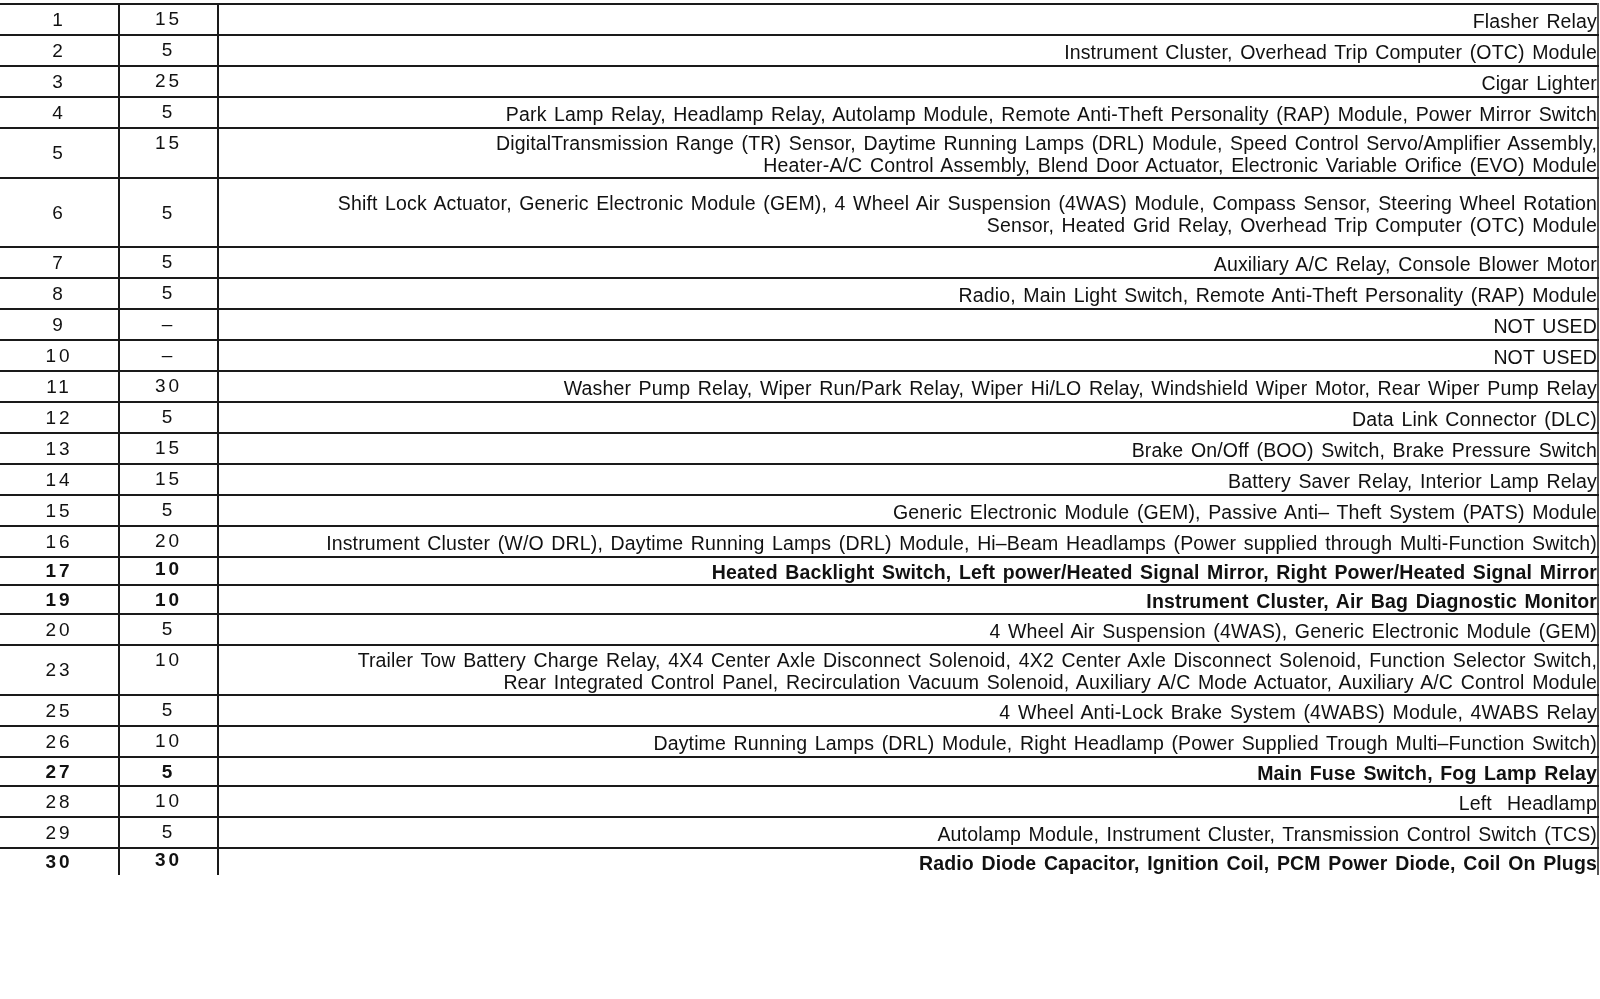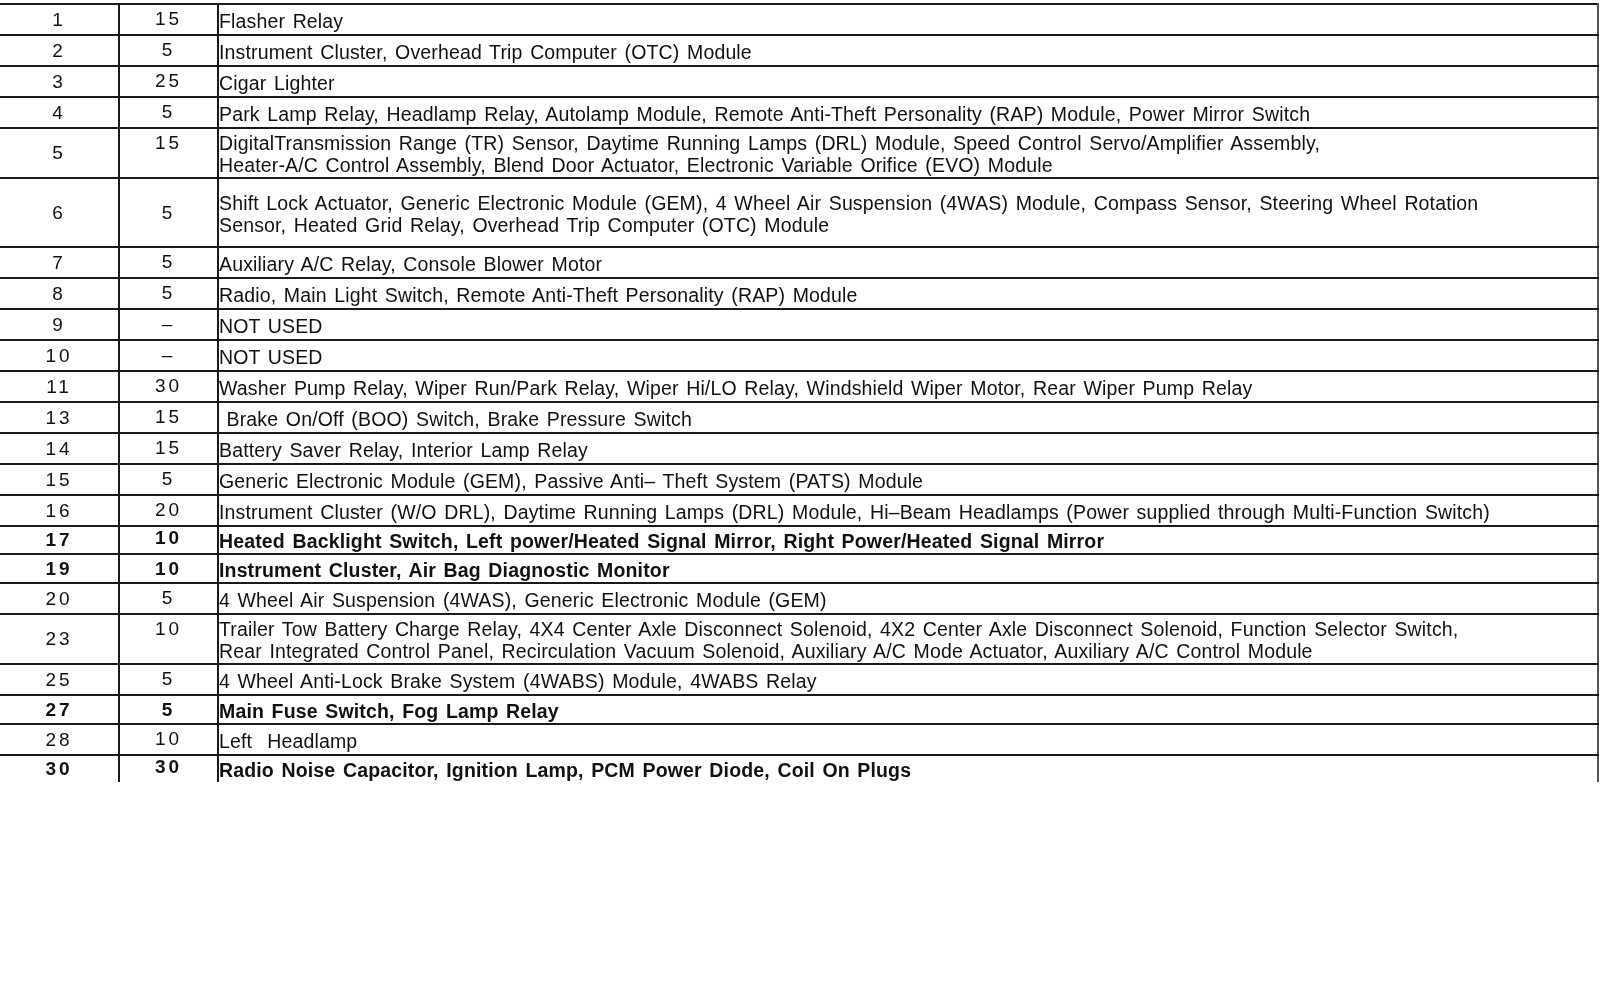--- a/index.html
+++ b/index.html
@@ -43,25 +43,26 @@
   }
   .fuse-table td.amp {
     text-align: center;
     vertical-align: top;
     border-right: 2px solid #1a1a1a;
     letter-spacing: 3px;
     font-size: 19px;
     padding-top: 3px;
   }
   .fuse-table td.desc {
-    padding-left: 0;
+    padding-left: 12px;
     padding-top: 2px;
     border-right: 2px solid #555555;
     white-space: pre-line;
     word-spacing: 2px;
+    text-align: right;
   }
   .fuse-table tr.h1 td { height: 26px; }
   .fuse-table tr.h2 td { height: 45px; }
   .fuse-table tr.h3 td { height: 65px; }
   .fuse-table tr.hs td { height: 24px; font-weight: bold; }
 </style>
 </head>
 <body>
 
 <table class="fuse-table">
@@ -122,20 +123,25 @@
         <td class="num">10</td>
         <td class="amp">–</td>
         <td class="desc">NOT USED</td>
       </tr>
     <tr class="h1">
         <td class="num">11</td>
         <td class="amp">30</td>
         <td class="desc">Washer Pump Relay, Wiper Run/Park Relay, Wiper Hi/LO Relay, Windshield Wiper Motor, Rear Wiper Pump Relay</td>
       </tr>
     <tr class="h1">
+        <td class="num">12</td>
+        <td class="amp">5</td>
+        <td class="desc">Data Link Connector (DLC)</td>
+      </tr>
+    <tr class="h1">
         <td class="num">13</td>
         <td class="amp">15</td>
         <td class="desc" style="white-space:pre"> Brake On/Off (BOO) Switch, Brake Pressure Switch</td>
       </tr>
     <tr class="h1">
         <td class="num">14</td>
         <td class="amp">15</td>
         <td class="desc">Battery Saver Relay, Interior Lamp Relay</td>
       </tr>
     <tr class="h1">
@@ -167,29 +173,39 @@
         <td class="num">23</td>
         <td class="amp">10</td>
         <td class="desc">Trailer Tow Battery Charge Relay, 4X4 Center Axle Disconnect Solenoid, 4X2 Center Axle Disconnect Solenoid, Function  Selector Switch,
 Rear Integrated Control Panel, Recirculation Vacuum Solenoid, Auxiliary A/C Mode Actuator, Auxiliary A/C Control Module</td>
       </tr>
     <tr class="h1">
         <td class="num">25</td>
         <td class="amp">5</td>
         <td class="desc">4 Wheel Anti-Lock Brake System (4WABS) Module, 4WABS Relay</td>
       </tr>
+    <tr class="h1">
+        <td class="num">26</td>
+        <td class="amp">10</td>
+        <td class="desc">Daytime Running Lamps (DRL) Module, Right Headlamp (Power Supplied Trough  Multi–Function Switch)</td>
+      </tr>
     <tr class="hs">
         <td class="num">27</td>
         <td class="amp">5</td>
         <td class="desc">Main Fuse Switch, Fog Lamp Relay</td>
       </tr>
     <tr class="h1">
         <td class="num">28</td>
         <td class="amp">10</td>
         <td class="desc" style="white-space:pre">Left  Headlamp</td>
+      </tr>
+    <tr class="h1">
+        <td class="num">29</td>
+        <td class="amp">5</td>
+        <td class="desc">Autolamp Module, Instrument Cluster, Transmission Control Switch (TCS)</td>
       </tr>
     <tr class="hs">
         <td class="num" style="border-bottom:none">30</td>
         <td class="amp" style="border-bottom:none;padding-top:0">30</td>
-        <td class="desc" style="border-bottom:none">Radio Noise Capacitor, Ignition Lamp, PCM Power Diode, Coil On Plugs</td>
+        <td class="desc" style="border-bottom:none">Radio Diode Capacitor, Ignition Coil, PCM Power Diode, Coil On Plugs</td>
       </tr>
   </tbody>
 </table>
 
 </body></html>

